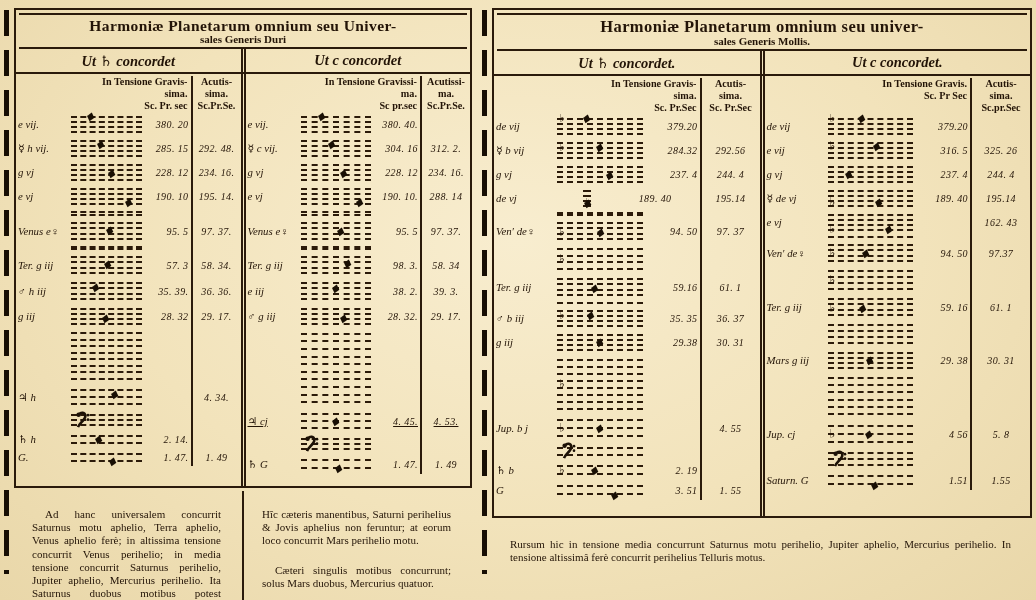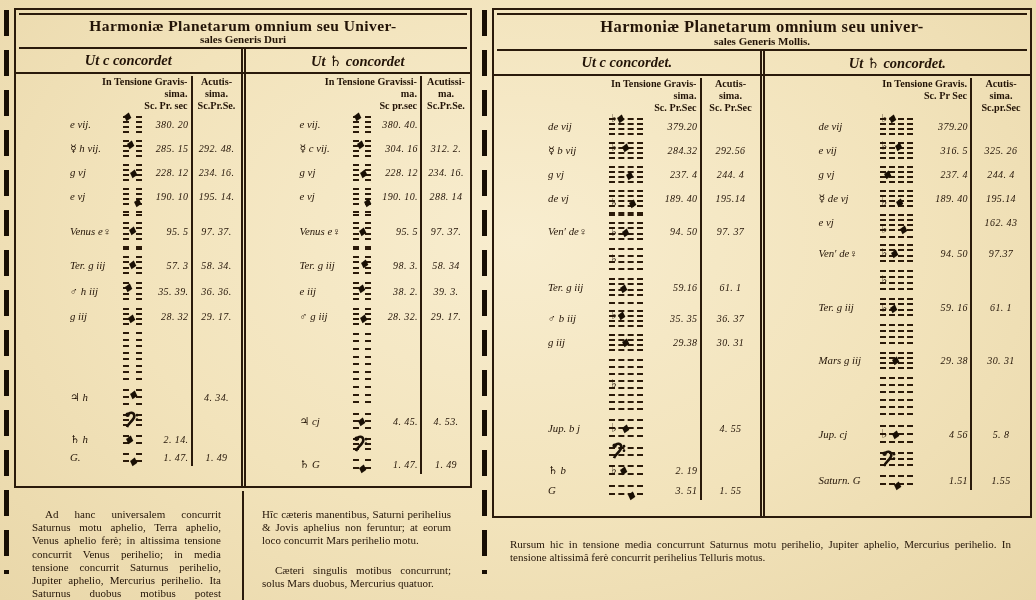--- a/index.html
+++ b/index.html
@@ -23,21 +23,21 @@
   .colhead + .colhead{border-left:5px double #2a1a0b;}
   .halves{display:flex;flex:1;min-height:0;}
   .half{flex:1;display:flex;flex-direction:column;min-width:0;}
   .half + .half{border-left:5px double #2a1a0b;}
   .subheads{display:flex;font-size:10.2px;line-height:1.18;padding-top:2px;font-weight:600;}
   .gravhead{flex:1;text-align:right;white-space:pre-line;padding-right:3px;}
   .acuthead{width:var(--aw);border-left:2px solid #2a1a0b;white-space:pre-line;text-align:center;}
   .rows{flex:1;overflow:hidden;}
   .trow{display:flex;}
   .lab{width:var(--lw);font-size:10.8px;font-style:italic;display:flex;align-items:center;
-    padding-left:14px;white-space:nowrap;font-family:"Liberation Serif","DejaVu Sans",serif;margin-left:40px;}
+    padding-left:2px;white-space:nowrap;font-family:"Liberation Serif","DejaVu Sans",serif;}
   .staff{flex:1;position:relative;margin:2px 3px;display:flex;flex-direction:column;justify-content:space-around;}
   .sline{border-top:2px dashed #2b1a09;height:0;}
   .note{position:absolute;font-size:12px;line-height:0;transform:translate(-50%,-50%) rotate(14deg) scaleX(.82);
     color:#190f04;font-family:"DejaVu Sans",sans-serif;}
   .acc{position:absolute;left:2px;font-size:12px;font-weight:700;line-height:0;transform:translateY(-40%);
     font-family:"DejaVu Sans",sans-serif;}
   .clefsvg{position:absolute;left:5%;top:50%;transform:translateY(-52%);}
   .val{font-size:10px;font-style:italic;letter-spacing:.4px;display:flex;align-items:center;}
   .grav{width:var(--gw);justify-content:flex-end;padding-right:2px;white-space:nowrap;}
   .acut{width:var(--aw);border-left:2px solid #2a1a0b;justify-content:center;white-space:nowrap;}
@@ -52,22 +52,22 @@
 
 <div class="page">
 
   <section class="panel panel-left">
     <div class="tbox">
       <header class="titlebox">
         <div class="t1">Harmoniæ Planetarum omnium seu Univer-</div>
         <div class="t2">sales Generis Duri</div>
       </header>
       <div class="colheads">
+        <div class="colhead">Ut ♄ concordet</div>
         <div class="colhead">Ut c concordet</div>
-        <div class="colhead">Ut ♄ concordet</div>
       </div>
       <div class="halves">
         <div class="half">
           <div class="subheads">
             <div class="gravhead">In Tensione Gravis-
 sima.
 Sc. Pr. sec</div>
             <div class="acuthead">Acutis-
 sima.
 Sc.Pr.Se.</div>
@@ -385,21 +385,21 @@
                   <div class="sline"></div>
                   <div class="sline"></div>
                   <div class="sline"></div>
                   <div class="sline"></div>
                   <div class="sline"></div>
                   <div class="sline"></div>
                 </div>
                 <div class="val grav"></div>
                 <div class="val acut"></div>
               </div>
-              <div class="trow" style="height: 26px;">
+              <div class="trow" style="height: 26px; text-decoration: underline;">
                 <div class="lab">♃ cj</div>
                 <div class="staff">
                   <div class="sline"></div>
                   <div class="sline"></div>
                   <div class="sline"></div>
                   <span class="note" style="left: 50%; top: 50%;">◆</span>
                 </div>
                 <div class="val grav">4. 45.</div>
                 <div class="val acut">4. 53.</div>
               </div>
@@ -444,22 +444,22 @@
     </footer>
   </section>
 
   <section class="panel panel-right">
     <div class="tbox">
       <header class="titlebox">
         <div class="t1">Harmoniæ Planetarum omnium seu univer-</div>
         <div class="t2">sales Generis Mollis.</div>
       </header>
       <div class="colheads">
+        <div class="colhead">Ut ♄ concordet.</div>
         <div class="colhead">Ut c concordet.</div>
-        <div class="colhead">Ut ♄ concordet.</div>
       </div>
       <div class="halves">
         <div class="half">
           <div class="subheads">
             <div class="gravhead">In Tensione Gravis-
 sima.
 Sc. Pr.Sec</div>
             <div class="acuthead">Acutis-
 sima.
 Sc. Pr.Sec</div>
@@ -496,21 +496,21 @@
                 <div class="staff">
                   <div class="sline"></div>
                   <div class="sline"></div>
                   <div class="sline"></div>
                   <div class="sline"></div>
                   <span class="note" style="left: 62%; top: 55%;">◆</span>
                 </div>
                 <div class="val grav">237. 4</div>
                 <div class="val acut">244. 4</div>
               </div>
-              <div class="trow" style="height: 24px;">
+              <div class="trow" style="height: 24px; gap: 26px;">
                 <div class="lab">de vj</div>
                 <div class="staff">
                   <div class="sline"></div>
                   <div class="sline"></div>
                   <div class="sline"></div>
                   <div class="sline"></div>
                   <span class="acc" style="top: 75%;">♭</span>
                   <span class="note" style="left: 72%; top: 75%;">◆</span>
                 </div>
                 <div class="val grav">189. 40</div>

